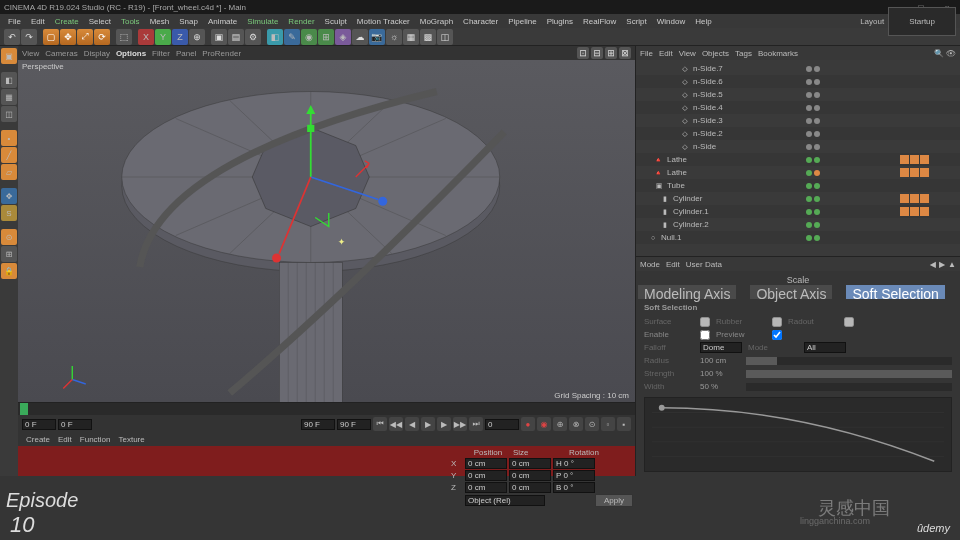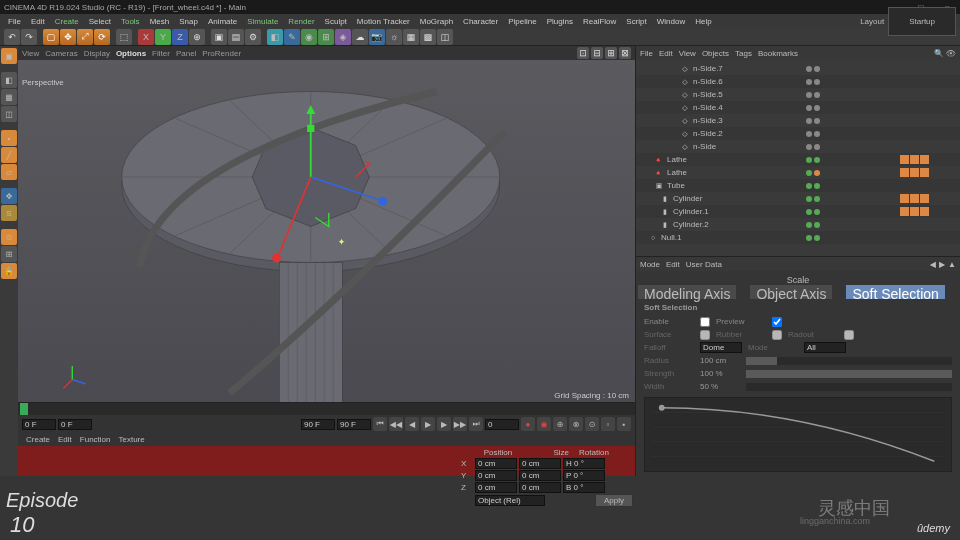--- a/index.html
+++ b/index.html
@@ -25,21 +25,21 @@
 .axis-z { background:#3a5aaa; }
 .tsep { width:4px; }
 .main { display:flex; height:430px; }
 .left-tools { width:18px; background:#3a3a3a; display:flex; flex-direction:column; gap:1px; padding:2px 1px; }
 .ltbtn { width:16px; height:16px; border-radius:2px; cursor:pointer; font-size:8px; display:flex; align-items:center; justify-content:center; }
 .viewport-area { flex:1; display:flex; flex-direction:column; background:#2a2a2a; }
 .vp-menu { height:14px; background:#333; display:flex; align-items:center; padding:0 4px; gap:6px; font-size:8px; color:#999; }
 .vp-menu span.hl { color:#ddd; font-weight:bold; }
 .vp-icons-right { margin-left:auto; display:flex; gap:2px; }
 .vp-canvas { flex:1; background:linear-gradient(#5a5a5f,#4a4a50); position:relative; overflow:hidden; }
-.vp-label { position:absolute; top:2px; left:4px; color:#ccc; font-size:8px;margin-top:16px; }
+.vp-label { position:absolute; top:2px; left:4px; color:#ccc; font-size:8px; }
 .grid-label { position:absolute; bottom:2px; right:6px; color:#ccc; font-size:8px; }
 .timeline { height:30px; background:#333; border-top:1px solid #222; position:relative; }
 .tl-ruler { height:12px; background:#2a2a2a; position:relative; }
 .tl-marker { position:absolute; top:0; left:2px; width:8px; height:12px; background:#3aaa5a; }
 .tl-controls { height:18px; display:flex; align-items:center; padding:0 4px; gap:2px; font-size:8px; }
 .tl-input { background:#222; color:#ccc; width:34px; padding:0 2px; border:1px solid #111; }
 .tl-btn { width:14px; height:14px; background:#444; border-radius:2px; display:flex; align-items:center; justify-content:center; cursor:pointer; }
 .tl-btn.rec { color:#d44; }
 .bottom-tabs { height:14px; background:#333; display:flex; align-items:center; gap:8px; padding:0 8px; font-size:8px; }
 .bottom-coords { height:30px; background:#7f1d1d; display:flex; align-items:flex-start; padding:2px; gap:10px; font-size:8px; }
@@ -277,21 +277,21 @@
         <span>Edit</span>
         <span>Function</span>
         <span>Texture</span>
       </div>
     <div class="bottom-coords">
       <div style="flex:1"></div>
       <div class="coord-col" id="coords-panel">
           <div class="coord-row">
             <span style="width:12px"></span>
             <span style="width:46px;text-align:center">Position</span>
-            <span style="width:46px;text-align:right">Size</span>
+            <span style="width:46px;text-align:left">Size</span>
             <span style="width:46px;text-align:center">Rotation</span>
           </div>
           <div class="coord-row">
             <span style="width:12px">X</span>
             <span class="coord-in">0 cm</span>
             <span class="coord-in">0 cm</span>
             <span class="coord-in">H 0 °</span>
           </div>
           <div class="coord-row">
             <span style="width:12px">Y</span>
@@ -300,21 +300,21 @@
             <span class="coord-in">P 0 °</span>
           </div>
           <div class="coord-row">
             <span style="width:12px">Z</span>
             <span class="coord-in">0 cm</span>
             <span class="coord-in">0 cm</span>
             <span class="coord-in">B 0 °</span>
           </div>
           <div class="coord-row">
             <span style="width:12px"></span>
-            <span class="coord-in" style="width:70px">Object (Rel)</span>
+            <span class="coord-in" style="width:80px">Object (Rel)</span>
             <span style="width:46px"></span>
             <span class="apply-btn">Apply</span>
           </div>
         </div>
     </div>
   </div>
 
   <div class="right-panel">
     <div class="obj-header" id="objmenu">
       <span>File</span>
@@ -502,32 +502,32 @@
         <span>Scale</span>
       </div>
       <div class="attr-tabs" id="attrtabs">
           <span class="attr-tab">Modeling Axis</span>
           <span class="attr-tab">Object Axis</span>
           <span class="attr-tab active">Soft Selection</span>
         </div>
       <div class="attr-body">
         <div style="font-weight:bold;margin-bottom:3px">Soft Selection</div>
         <div class="attr-row">
-          <span class="attr-label">Enable</span>
-          <input type="checkbox" style="width: 10px; height: 10px;">
-          <span class="attr-label">Preview</span>
-          <input type="checkbox" checked="" style="width: 10px; height: 10px;">
-        </div>
-        <div class="attr-row">
           <span class="attr-label d">Surface</span>
           <input type="checkbox" disabled="" style="width: 10px; height: 10px;">
           <span class="attr-label d">Rubber</span>
           <input type="checkbox" disabled="" style="width: 10px; height: 10px;">
           <span class="attr-label d">Radout</span>
           <input type="checkbox" disabled="" style="width: 10px; height: 10px;">
+        </div>
+        <div class="attr-row">
+          <span class="attr-label">Enable</span>
+          <input type="checkbox" style="width: 10px; height: 10px;">
+          <span class="attr-label">Preview</span>
+          <input type="checkbox" checked="" style="width: 10px; height: 10px;">
         </div>
         <div class="attr-row">
           <span class="attr-label d">Falloff</span>
           <span class="coord-in">Dome</span>
           <span class="attr-label d">Mode</span>
           <span class="coord-in">All</span>
         </div>
         <div class="attr-row">
           <span class="attr-label d">Radius</span>
           <span style="width:40px">100 cm</span>

